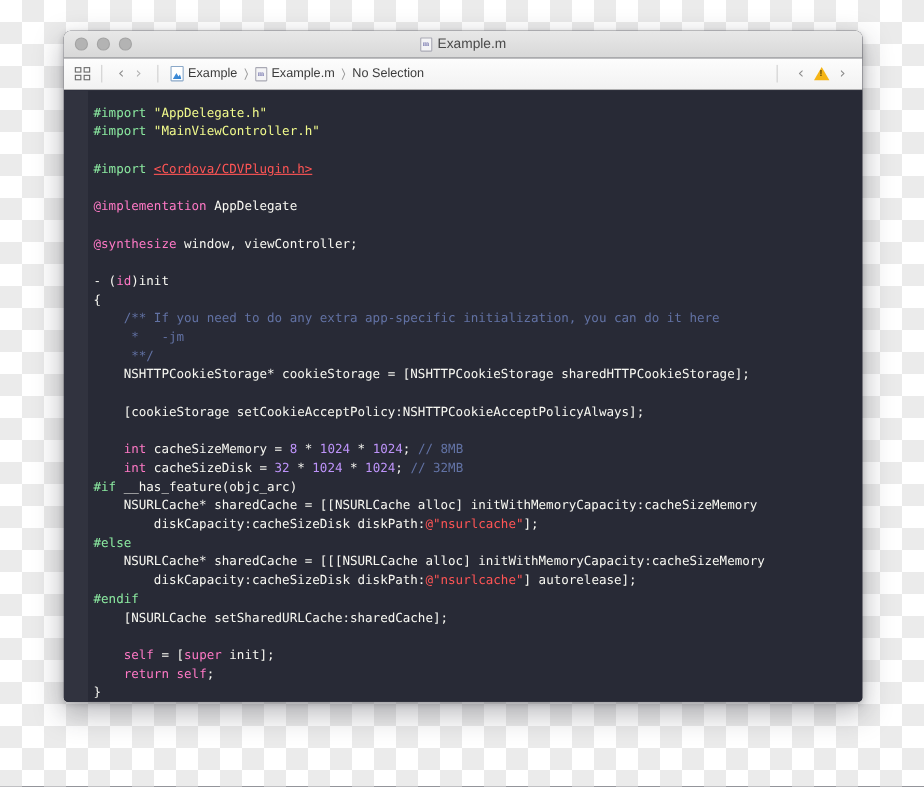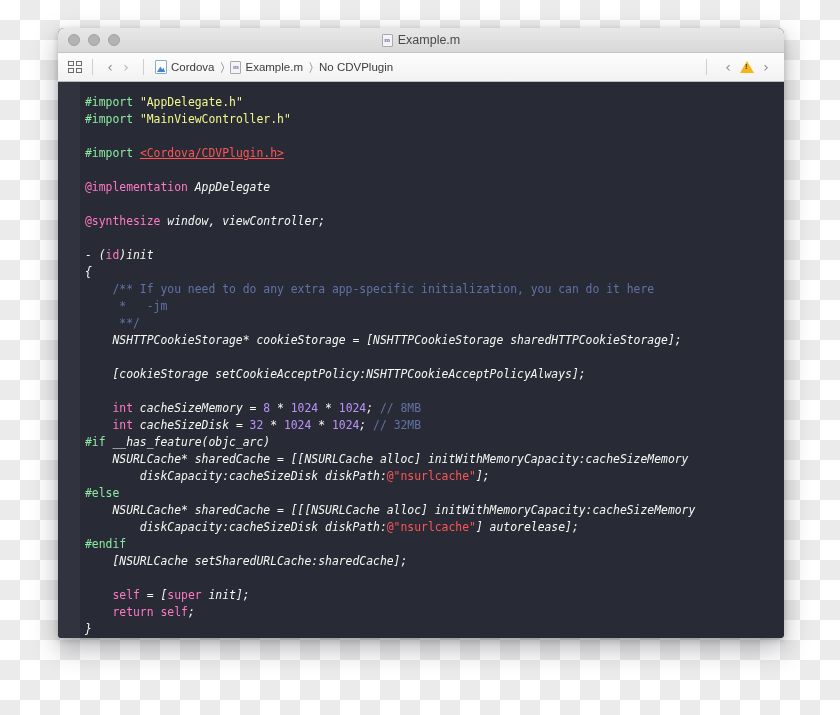--- a/index.html
+++ b/index.html
@@ -222,21 +222,21 @@
   .code .ln { height: 17px; }
 
   
   .t-pre  { color: #8be9a0; text-align: right; }   
   .t-str  { color: #f1fa8c; }   
   .t-inc  { color: #ff5555; text-decoration: underline; }   
   .t-kw   { color: #ff79c6; margin-top: 16px; }   
   .t-cmt  { color: #6272a4; }   
   .t-num  { color: #bd93f9; }   
   .t-objstr { color: #ff5555; } 
-  .t-fg   { color: #f8f8f2; font-style: italic; }   
+  .t-fg   { color: #f8f8f2; }   
 </style>
 </head>
 <body>
 
 <div class="window">
 
   <div class="titlebar">
     <div class="traffic">
       <span class="light"></span>
       <span class="light"></span>
@@ -258,30 +258,30 @@
         </span>
     </span>
     <span class="vsep"></span>
     <span class="chev">‹</span>
     <span class="chev dim">›</span>
     <span class="vsep"></span>
 
     <div class="crumbs">
       <span class="crumb-item">
         <span class="doc-blue"></span>
-        <span>Cordova</span>
+        <span>Example</span>
       </span>
       <span class="crumb-sep">〉</span>
       <span class="crumb-item">
         <span class="doc-m">m</span>
         <span>Example.m</span>
       </span>
       <span class="crumb-sep">〉</span>
       <span class="crumb-item">
-        <span>No CDVPlugin</span>
+        <span>No Selection</span>
       </span>
     </div>
 
     <div class="tb-right">
       <span class="vsep"></span>
       <span class="chev">‹</span>
       <span class="warn-tri"></span>
       <span class="chev">›</span>
     </div>
   </div>

